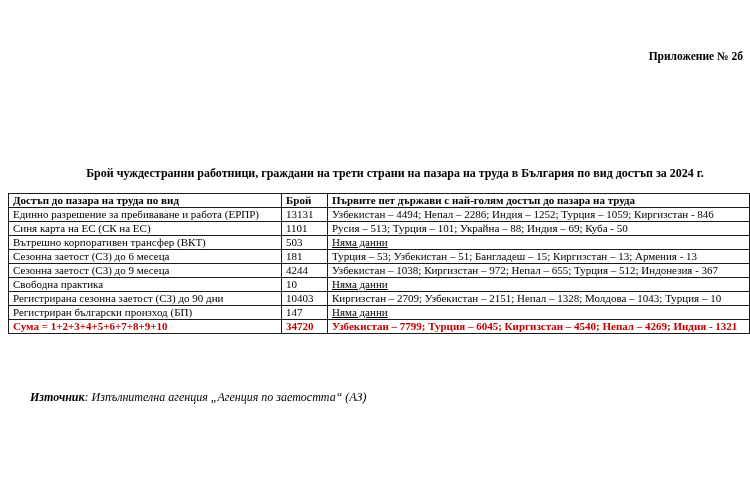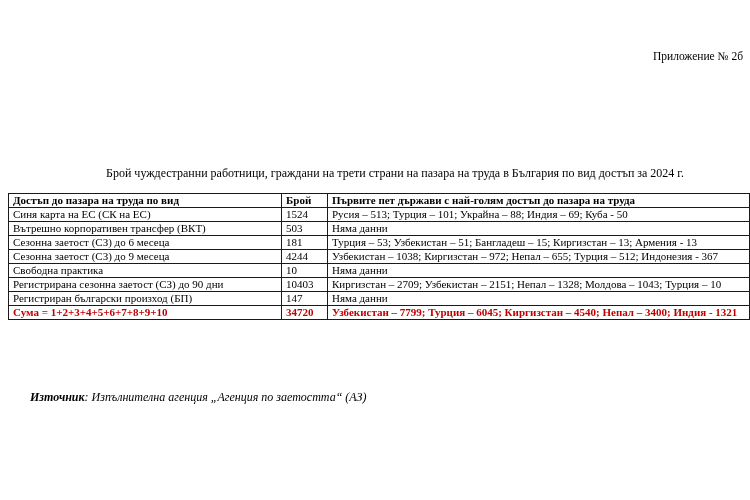--- a/index.html
+++ b/index.html
@@ -13,32 +13,32 @@
     overflow: hidden;
     position: relative;
     font-family: "Liberation Serif", "DejaVu Serif", serif;
     color: #000000;
   }
   .annex-label {
     position: absolute;
     top: 50px;
     right: 7px;
     font-size: 11.5px;
-    font-weight: normal;
+    font-weight: bold;
     white-space: nowrap;
     margin-left: 20px;
   }
   .doc-title {
     position: absolute;
     top: 166px;
     left: 40px;
     right: 0px;
     text-align: center;
     font-size: 12px;
-    font-weight: normal;
+    font-weight: bold;
     white-space: nowrap;
   }
   table.main-table {
     position: absolute;
     top: 193px;
     left: 8px;
     width: 741px;
     border-collapse: collapse;
     table-layout: fixed;
     font-size: 11px;
@@ -55,21 +55,21 @@
     margin-left: 31px;
   }
   table.main-table th {
     font-weight: bold;
   }
   col.c-type { width: 273px; }
   col.c-count { width: 46px; }
   col.c-countries { width: 422px; }
   td.count-cell { text-align: right; }
   th.count-head { text-align: left; padding-left: 5px; }
-  td.nodata { text-align: center; }
+  td.nodata { text-align: center; text-decoration: underline; }
   tr.total-row td {
     font-weight: bold;
   }
   .source-line {
     position: absolute;
     top: 390px;
     left: 30px;
     font-size: 12px;
     font-style: italic;
     white-space: nowrap;
@@ -93,22 +93,27 @@
   </colgroup>
   <thead>
     <tr>
       <th>Достъп до пазара на труда по вид</th>
       <th class="count-head">Брой</th>
       <th>Първите пет държави с най-голям достъп до пазара на труда</th>
     </tr>
   </thead>
   <tbody id="table-body">
       <tr>
+        <td>Единно разрешение за пребиваване и работа (ЕРПР)</td>
+        <td class="count-cell">13131</td>
+        <td>Узбекистан – 4494; Непал – 2286; Индия – 1252; Турция – 1059; Киргизстан - 846</td>
+      </tr>
+      <tr>
         <td>Синя карта на ЕС (СК на ЕС)</td>
-        <td class="count-cell">1524</td>
+        <td class="count-cell">1101</td>
         <td>Русия – 513; Турция – 101; Украйна – 88; Индия – 69; Куба - 50</td>
       </tr>
       <tr>
         <td>Вътрешно корпоративен трансфер (ВКТ)</td>
         <td class="count-cell">503</td>
         <td class="nodata">Няма данни</td>
       </tr>
       <tr>
         <td>Сезонна заетост (СЗ) до 6 месеца</td>
         <td class="count-cell">181</td>
@@ -130,18 +135,18 @@
         <td>Киргизстан – 2709; Узбекистан – 2151; Непал – 1328; Молдова – 1043; Турция – 10</td>
       </tr>
       <tr>
         <td>Регистриран български произход (БП)</td>
         <td class="count-cell">147</td>
         <td class="nodata">Няма данни</td>
       </tr>
       <tr class="total-row">
         <td style="color: rgb(192, 0, 0);">Сума = 1+2+3+4+5+6+7+8+9+10</td>
         <td class="count-cell" style="color: rgb(192, 0, 0);">34720</td>
-        <td style="color: rgb(192, 0, 0);">Узбекистан – 7799; Турция – 6045; Киргизстан – 4540; Непал – 3400; Индия - 1321</td>
+        <td style="color: rgb(192, 0, 0);">Узбекистан – 7799; Турция – 6045; Киргизстан – 4540; Непал – 4269; Индия - 1321</td>
       </tr>
     </tbody>
 </table>
 
 <div class="source-line"><span class="src-label">Източник</span><span>: Изпълнителна агенция „Агенция по заетостта“ (АЗ)</span></div>
 
 </body></html>

